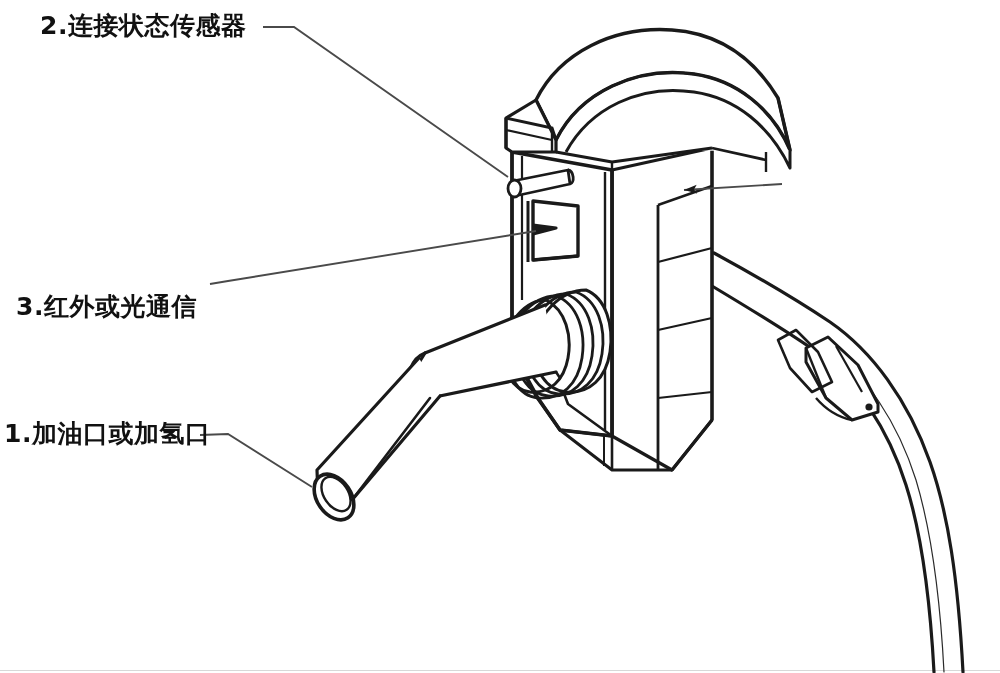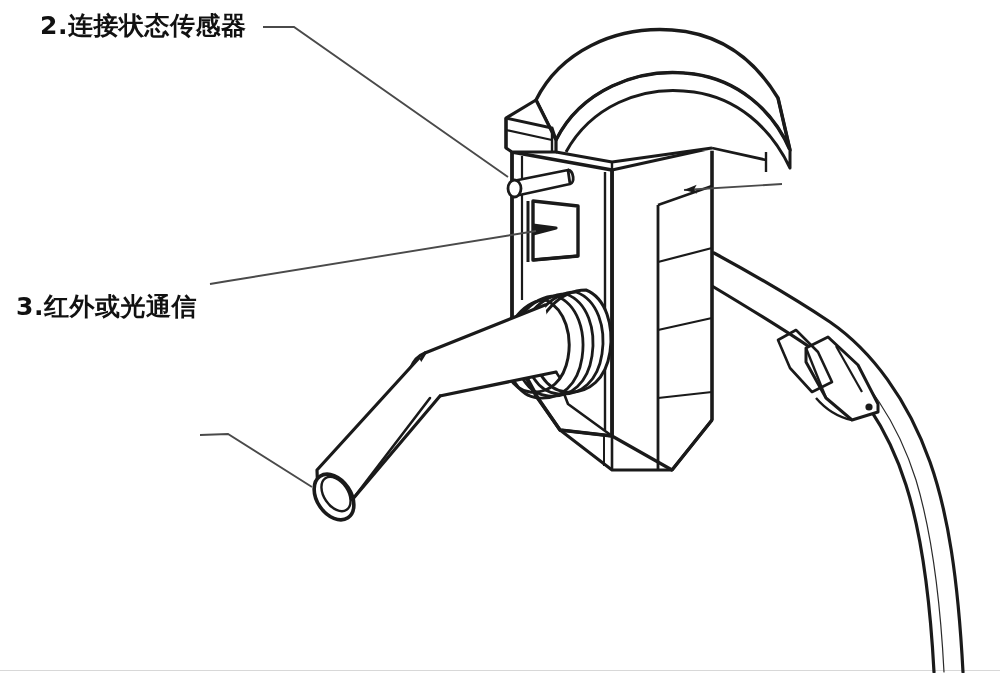--- a/index.html
+++ b/index.html
@@ -194,15 +194,16 @@
 
     <g fill="none" stroke="#4a4a4a" stroke-width="1.9">
       <path d="M782,184 L684,190" marker-end="url(#arrowLeft)"></path>
     </g>
   </svg>
 
   <div class="callout-label" id="label-2">2.连接状态传感器</div>
 
   <div class="callout-label" id="label-3">3.红外或光通信</div>
 
+  <div class="callout-label" id="label-1">1.加油口或加氢口</div>
 
 
 </div>
 
 </body></html>

